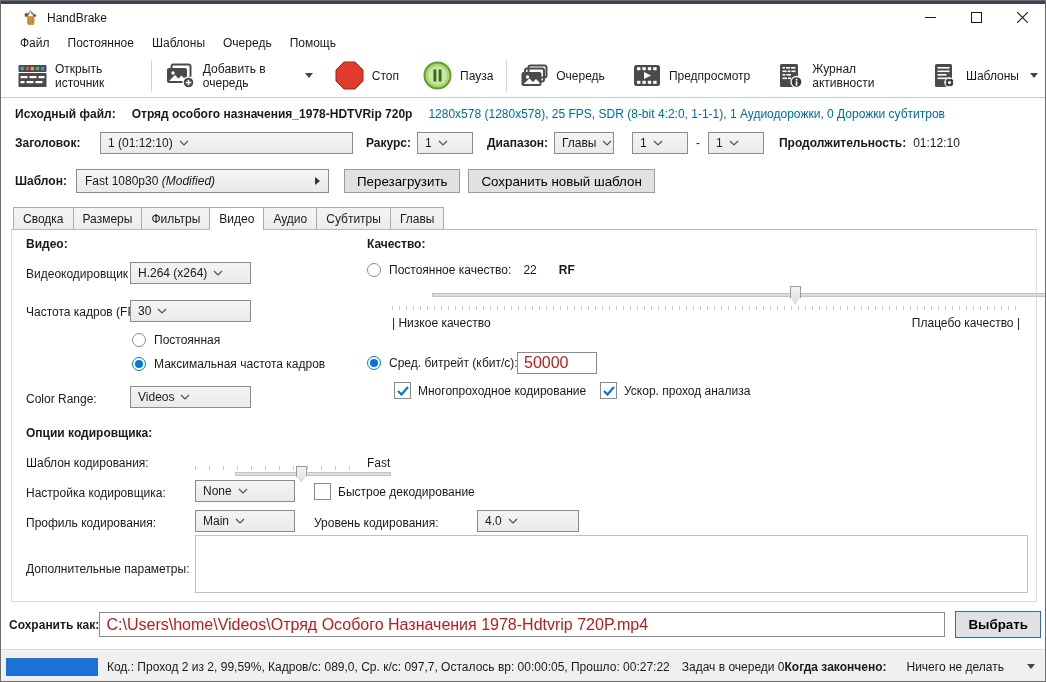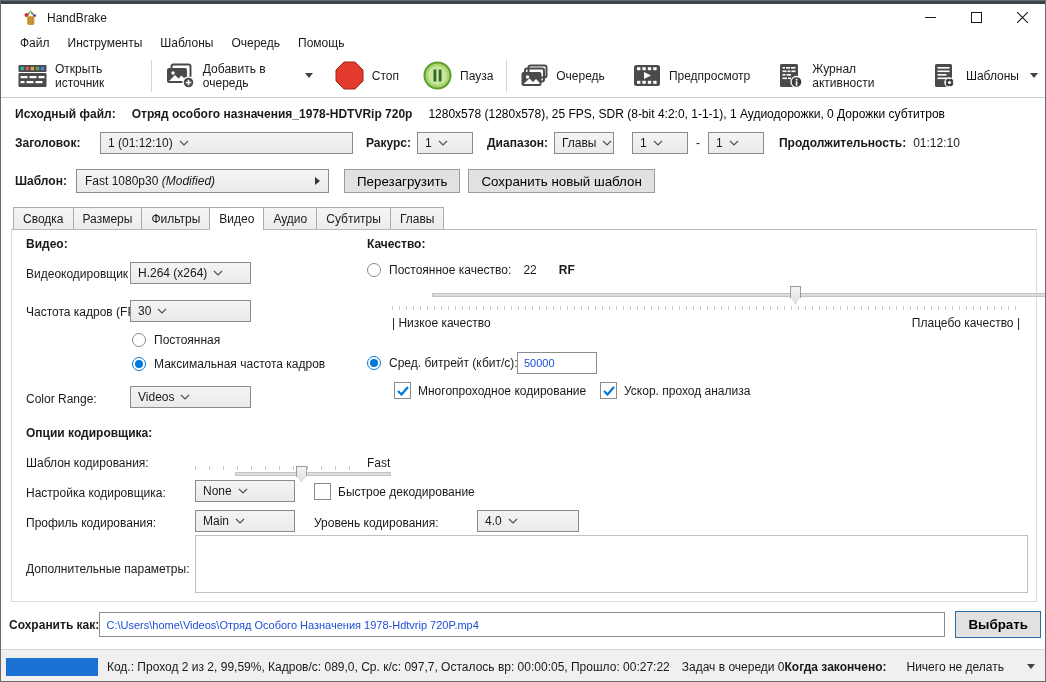--- a/index.html
+++ b/index.html
@@ -1,20 +1,20 @@
 <!DOCTYPE html>
 <html><head>
 <meta charset="utf-8">
 <style>
   * { margin:0; padding:0; box-sizing:border-box; }
   html,body { width:1046px; height:682px; }
   body { font-family:"Liberation Sans", sans-serif; font-size:12px; color:#1a1a1a; background:#fff; }
   #app { position:relative; width:1046px; height:682px; background:#fff; border:1px solid #6a6a6a; overflow:hidden; }
   .b { font-weight:bold; }
-  .gray { color:#000000; }
+  .gray { color:#0369a1; }
 
   
   .topstrip { position:absolute; left:0; top:0; width:100%; height:3px; background:#3b434e; }
 
   
   .titlebar { position:absolute; left:0; top:3px; width:100%; height:27px; display:flex; align-items:center; background:#fff; }
   .applogo { margin-left:21px; width:17px; height:17px; display:inline-flex; }
   .apptitle { margin-left:8px; font-size:12px; }
   .wincontrols { margin-left:auto; display:flex; height:100%; }
   .winbtn { width:46px; height:100%; display:flex; align-items:center; justify-content:center; cursor:default; }
@@ -62,21 +62,21 @@
   .check-row { display:flex; align-items:center; gap:7px; cursor:default; }
   .checkbox { width:17px; height:17px; border:1px solid #8a8a8a; background:#fff; display:flex; align-items:center; justify-content:center; flex:0 0 auto; }
 
   
   .slider { position:relative; height:18px; cursor:default; }
   .slider .track { position:absolute; left:0; right:0; top:7px; height:4px; background:#dcdcdc; border:1px solid #c4c4c4; }
   .slider .handle { position:absolute; top:0; width:11px; height:18px; background:linear-gradient(#f4f4f4,#dfdfdf); border:1px solid #999;
       clip-path:polygon(0 0,100% 0,100% 62%,50% 100%,0 62%); }
   .ticks { height:4px; background:repeating-linear-gradient(90deg,#c9c9c9 0 1px,transparent 1px 7px); }
 
-  .textinput { height:22px; border:1px solid #8b8b8b; background:#fff; padding:0 6px; font-family:"Liberation Sans",sans-serif; font-size:11px; color:#1d4ed8; }
+  .textinput { height:22px; border:1px solid #8b8b8b; background:#fff; padding:0 6px; font-family:"Liberation Sans",sans-serif; font-size:16px; color:#b91c1c; }
   textarea.params { position:absolute; border:1px solid #c0c0c0; resize:none; font-family:"Liberation Sans",sans-serif; font-size:12px; }
 
   
   .save-row { position:absolute; left:8px; top:610px; width:1032px; display:flex; align-items:center; }
 
   
   .statusbar { position:absolute; left:0; top:648px; width:100%; height:34px; background:#f0f0f0; border-top:1px solid #d9d9d9; display:flex; align-items:center; }
   .progress { margin-left:5px; width:98px; height:18px; background:#e6e6e6; position:relative; overflow:hidden; }
   .progress .fill { position:absolute; left:0; top:0; bottom:0; background:#1b72d4; }
   .status-text { margin-left:9px; white-space:nowrap; }
@@ -116,21 +116,21 @@
       <div class="winbtn">
         <svg width="11" height="11" viewBox="0 0 11 11">
             <path d="M0 0 L11 11 M11 0 L0 11" stroke="#1a1a1a" stroke-width="1.1"></path>
           </svg>
       </div>
     </div>
   </div>
 
   <div class="menubar">
     <span class="menuitem">Файл</span>
-    <span class="menuitem">Инструменты</span>
+    <span class="menuitem">Постоянное</span>
     <span class="menuitem">Шаблоны</span>
     <span class="menuitem">Очередь</span>
     <span class="menuitem">Помощь</span>
   </div>
 
   <div class="toolbar">
     <div class="tbtn">
       <span class="ticon">
         <svg width="29" height="24" viewBox="0 0 29 24">
           <rect x="0.5" y="1" width="28" height="7" rx="1" fill="#4a4a4a"></rect>

